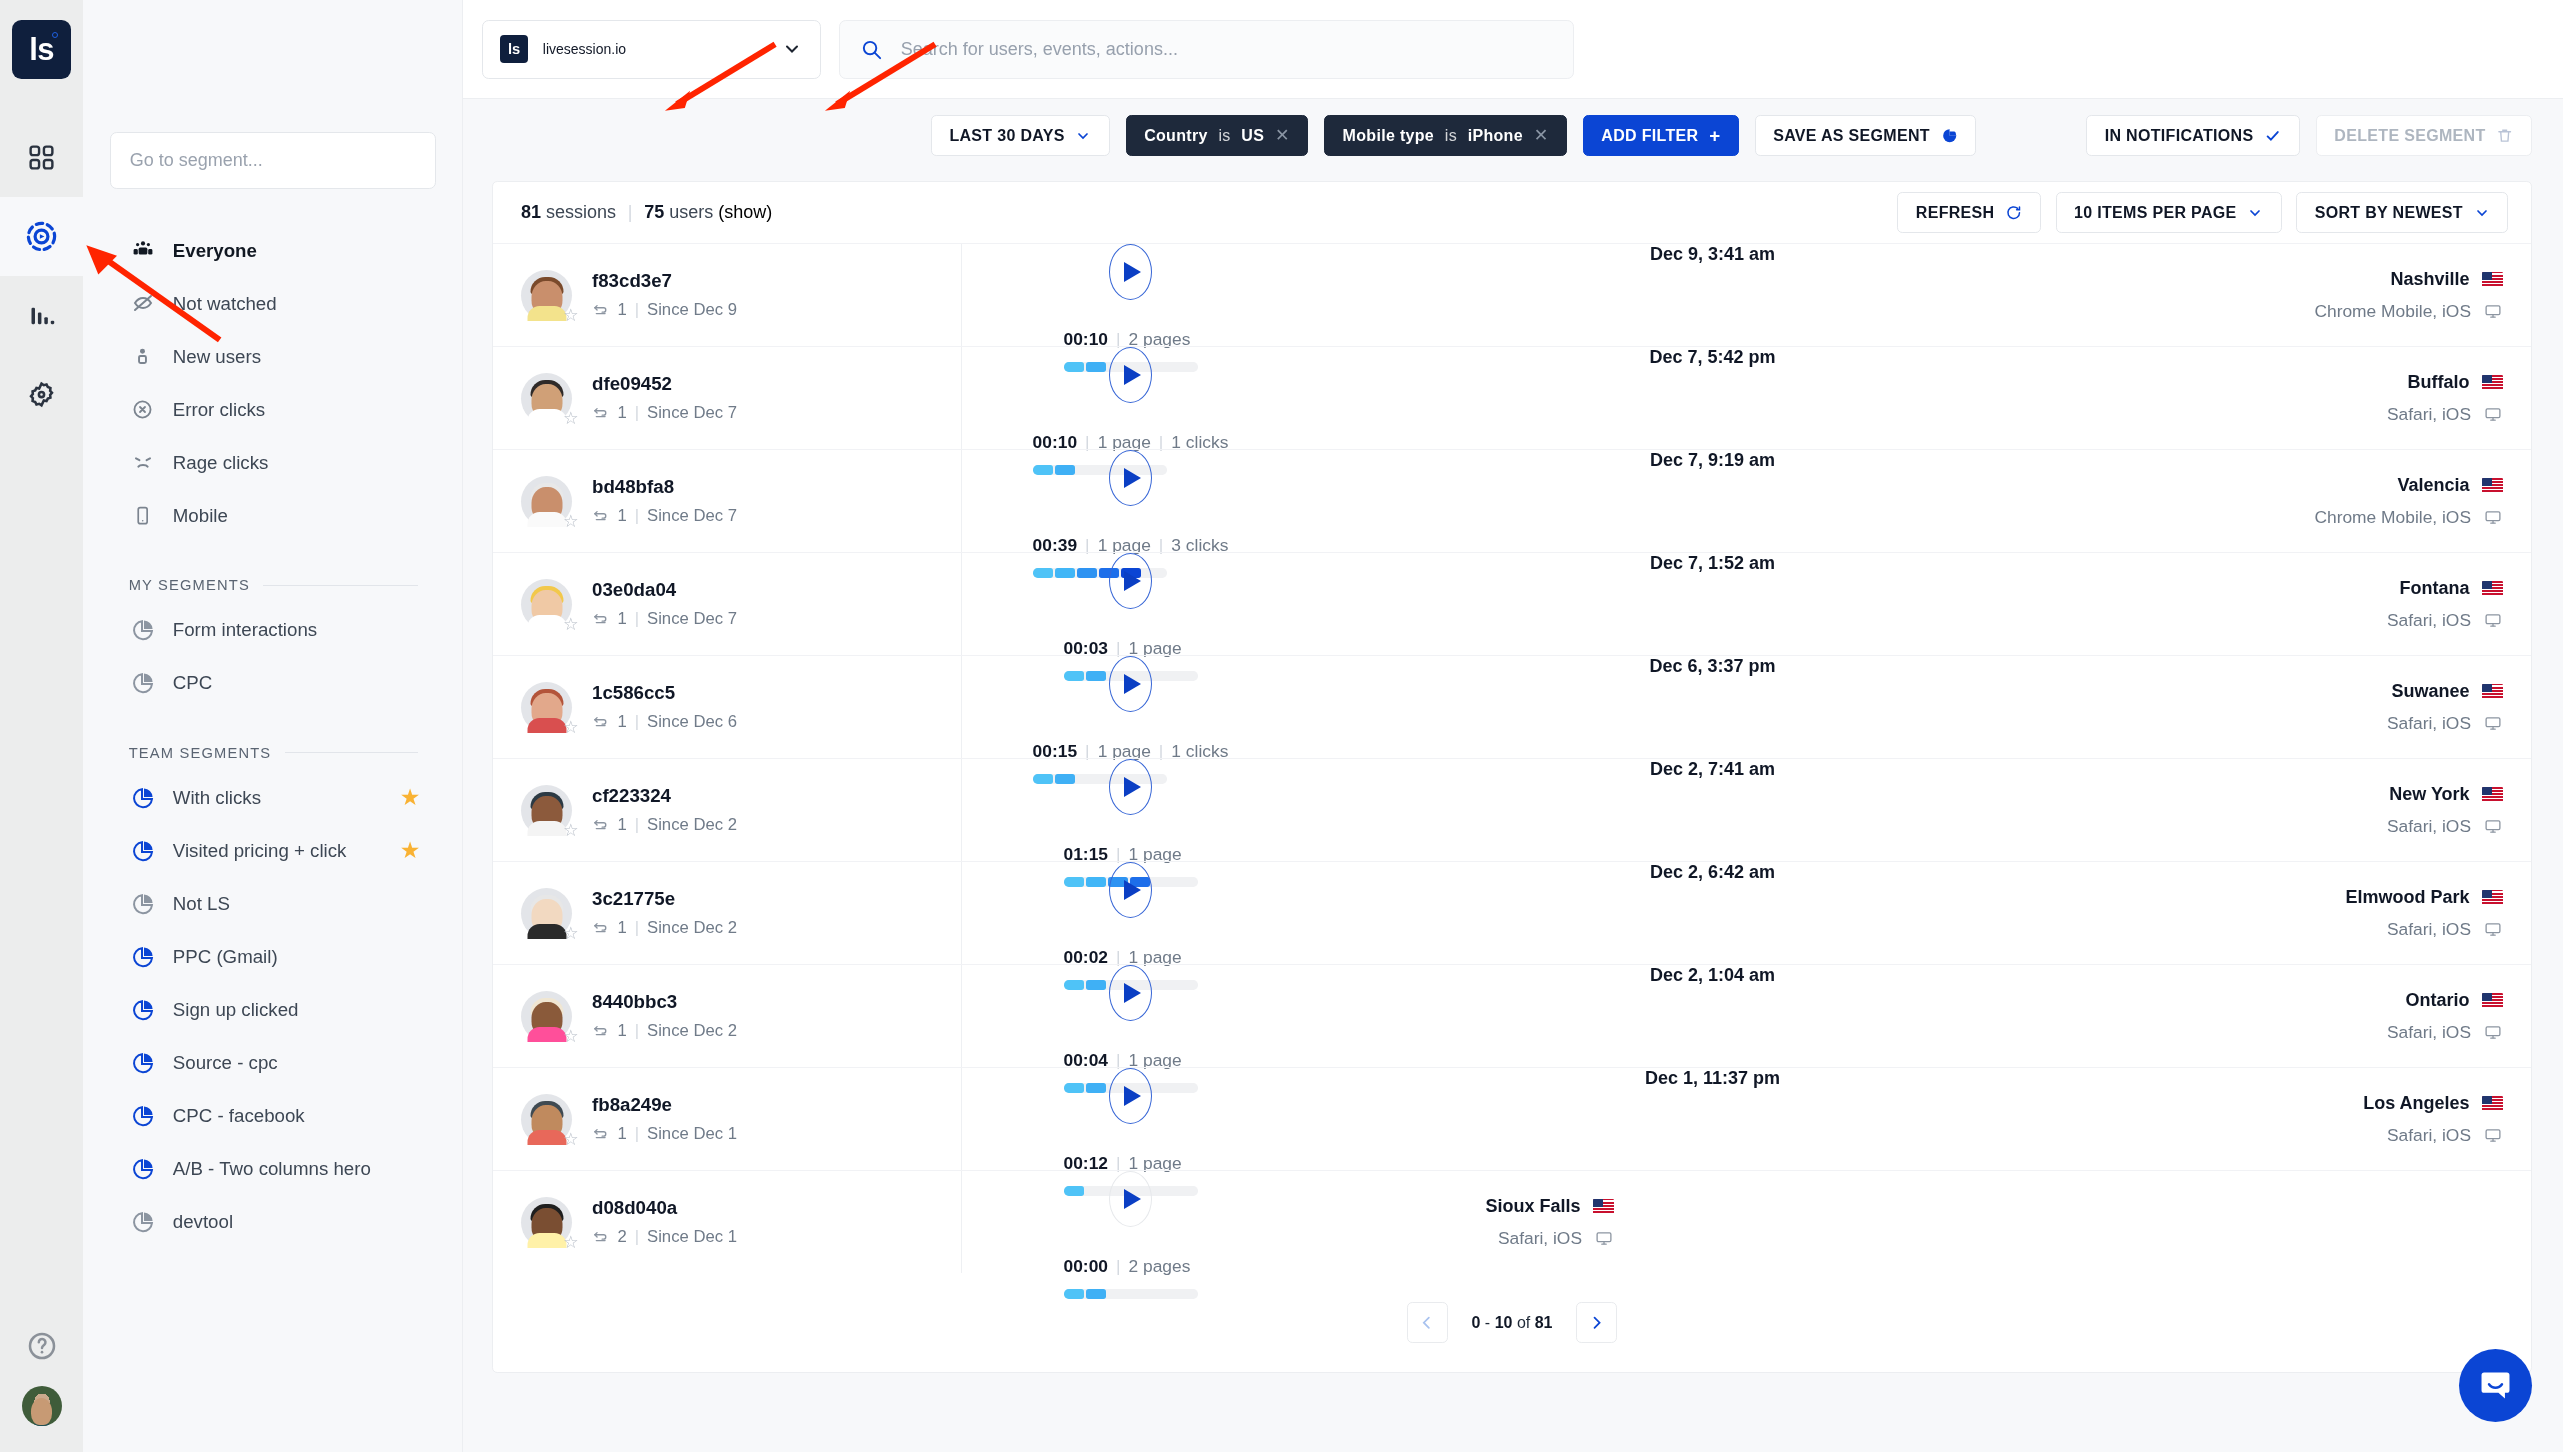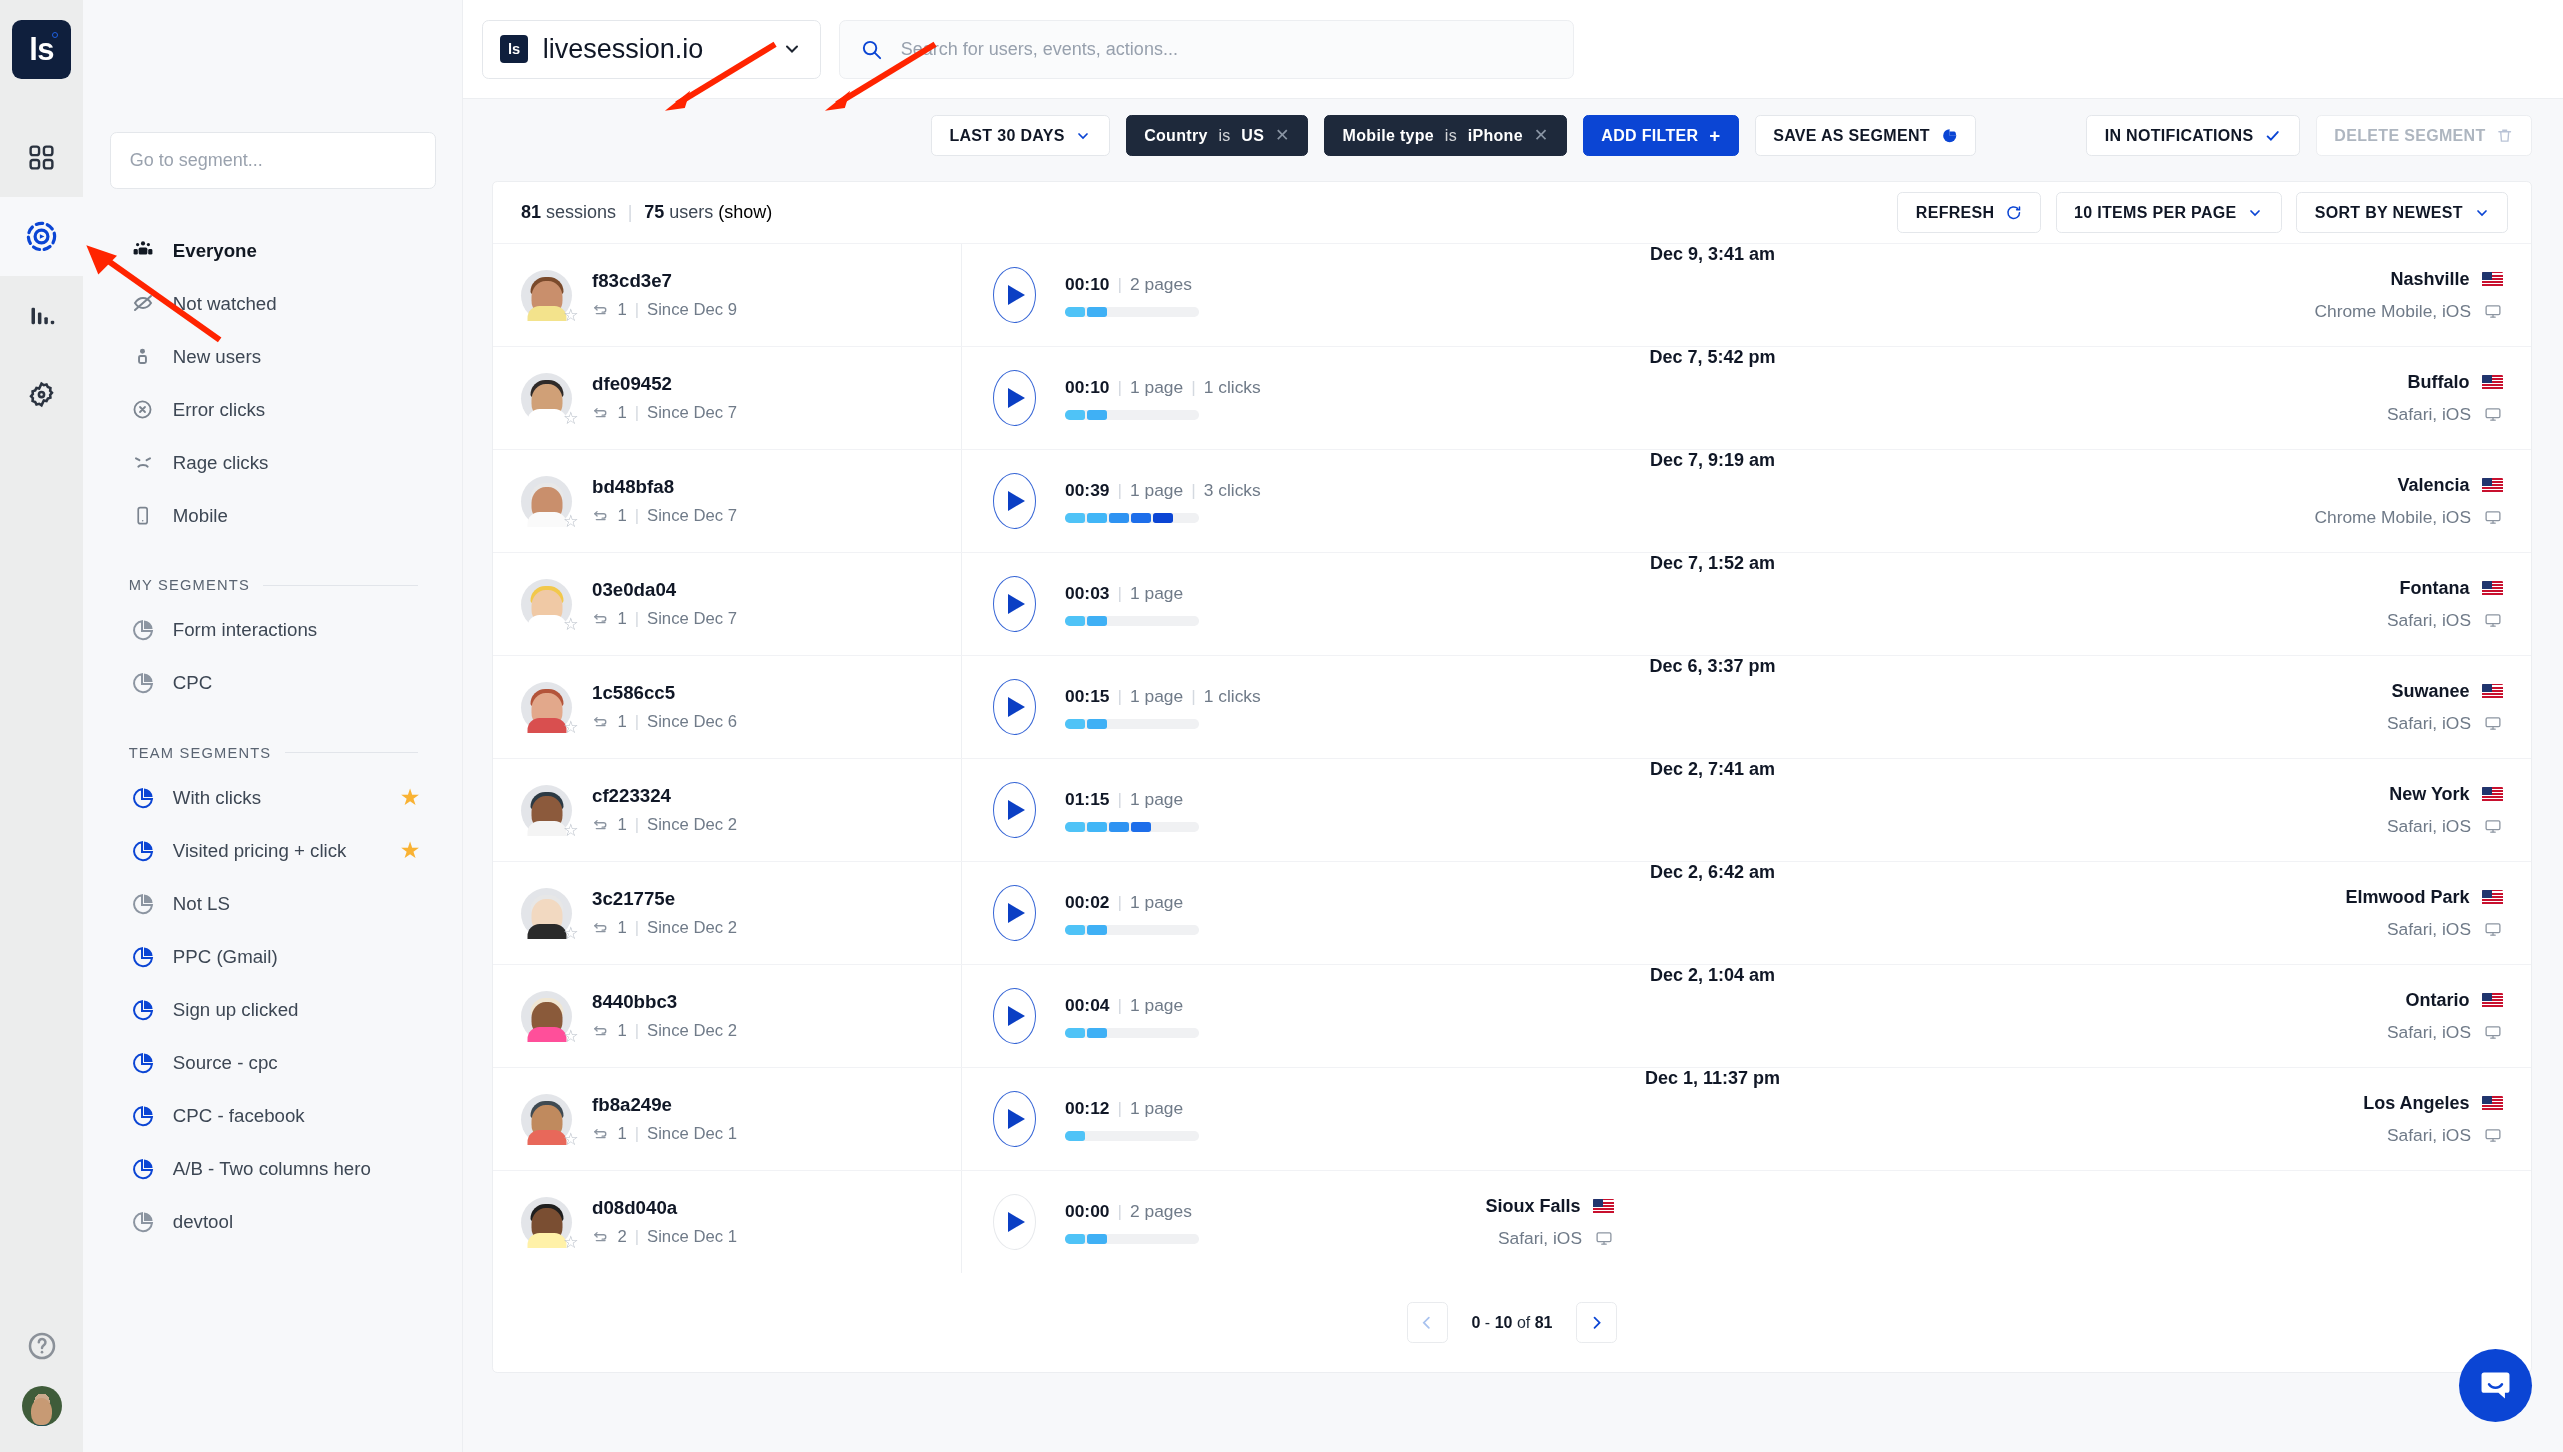--- a/index.html
+++ b/index.html
@@ -71,21 +71,21 @@
   .topbar {
     height: 99px; background:#fff; border-bottom:0.7px solid #eceef1;
     display:flex; align-items:center; padding-left: 18.7px; gap: 18.7px;
   }
   .site-select {
     width: 339px; height: 59px; border:0.7px solid #e4e7eb; border-radius:6.7px; background:#fff;
     display:flex; align-items:center; padding: 0 17.4px; gap: 14.7px; cursor:pointer;
   }
   .site-badge { width:28px;height:28px;border-radius:4px;background:#0f1f3d;color:#fff;
     display:flex;align-items:center;justify-content:center;font-size:14.7px;font-weight:700; }
-  .site-name { font-size: 27px; color:#101726; font-weight:400; }
+  .site-name { font-size: 14px; color:#101726; font-weight:400; }
   .chev { margin-left:auto; color:#2b3murky; }
   .search-box {
     width: 735px; height: 59px; border:0.7px solid #eceef1; border-radius:6.7px; background:#fafbfc;
     display:flex; align-items:center; padding: 0 20px; gap: 17.4px; cursor:text;
   }
   .search-ph { font-size: 18px; color:#97a0ad; }
 
   .filterbar { height: 73px; display:flex; align-items:center; padding: 0 24px 0 468px; gap: 16px; position:relative; }
   .fb-left { position:absolute; left:468px; display:flex; align-items:center; gap:16px; }
   .fb-right { position:absolute; right:31px; display:flex; align-items:center; gap:16px; }
@@ -124,21 +124,21 @@
     width:33px;height:17.4px;border-radius:17.4px 17.4px 2.7px 2.7px; }
   .avatar .body { position:absolute; left:50%; bottom:0; transform:translateX(-50%);
     width:39px;height:14.7px;border-radius:12px 12px 0 0; }
   .avatar .star { position:absolute; right:-6.7px; bottom:-5.3px; font-size: 17.4px; color:#b6bdc7; }
   .uinfo { display:flex; flex-direction:column; gap: 8px; }
   .uid { font-size: 18.7px; font-weight:700; color:#101726; }
   .umeta { font-size: 16.7px; color:#707b89; display:flex; align-items:center; gap:8px; }
   .umeta .sep { color:#d4d9e0; }
 
   .cell-play { width: 307px; display:flex; align-items:center; gap: 29px; padding-left: 31px;
-    border-left:0.7px solid #eef0f3; }
+    border-left:0.7px solid #eef0f3;flex-direction:column; }
   .playbtn { width:43px;height:56px;border-radius:50%;border:1.3px solid #3766d6;
     display:flex;align-items:center;justify-content:center;flex:none;cursor:pointer; }
   .playbtn.gray { border-color:#e7e9ec; }
   .playbtn .tri { width:0;height:0;border-left:17.4px solid #0b3fc4;
     border-top:10.7px solid transparent;border-bottom:10.7px solid transparent; margin-left:4px; }
   .sessinfo { display:flex; flex-direction:column; gap: 12px; }
   .sline { font-size: 17.4px; color:#6f7a88; display:flex; align-items:center; gap:8px; white-space:nowrap; }
   .sline b { color:#101726; font-weight:700; }
   .sline .sep { color:#d4d9e0; }
   .pbar { width: 134px; height: 9.4px; border-radius: 4.7px; background:#f0f1f3; display:flex; gap:2px; overflow:hidden; }

